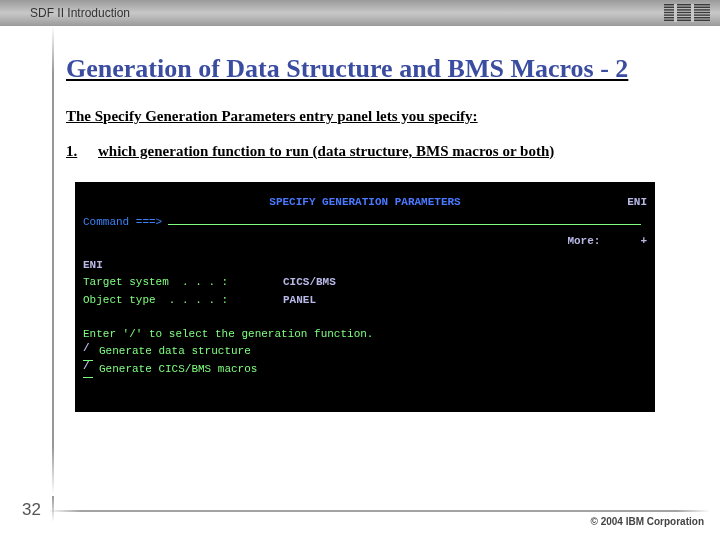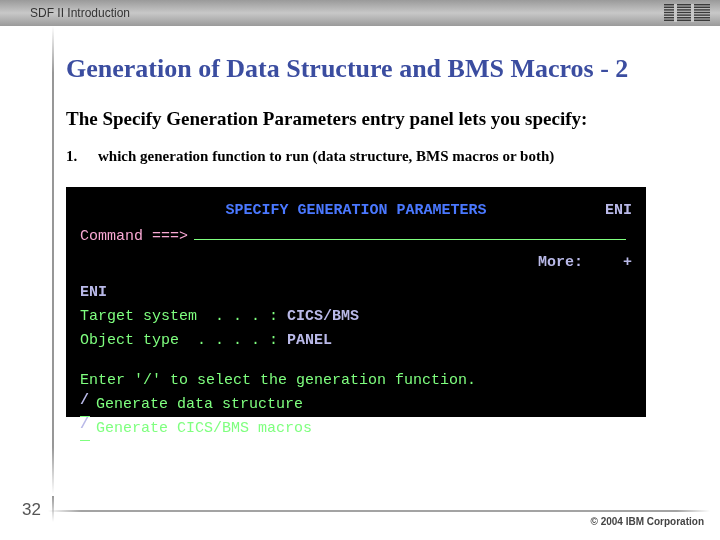--- a/index.html
+++ b/index.html
@@ -3,35 +3,35 @@
 <meta charset="utf-8">
 <style>
   * { margin: 0; padding: 0; box-sizing: border-box; }
   body { width: 720px; height: 540px; background: #fff; font-family: Arial, Helvetica, sans-serif; position: relative; overflow: hidden; }
 
   .topbar { width: 100%; height: 26px; background: linear-gradient(to bottom, #9a9a9a 0%, #c8c8c8 50%, #9a9a9a 100%); display: flex; align-items: center; justify-content: space-between; padding: 0 10px 0 30px; }
   .topbar-title { font-size: 12px; color: #333; }
   .ibm-logo { display: flex; gap: 2px; align-items: center; }
   .ibm-logo svg { display: block; }
 
-  .content { padding: 28px 46px 0 66px; }
+  .content { padding: 28px 46px 0 66px; text-decoration: underline; }
   .divider-v { position: absolute; left: 52px; top: 26px; bottom: 46px; width: 2px; background: linear-gradient(to bottom, rgba(140,140,140,0) 0%, rgba(140,140,140,.9) 10%, rgba(140,140,140,.9) 90%, rgba(140,140,140,0) 100%); }
 
   .slide-title { font-family: "Times New Roman", Times, serif; font-size: 26px; color: #3b4da0; margin-bottom: 24px; }
-  .intro { font-family: "Times New Roman", Times, serif; font-size: 19px; font-weight: bold; color: #000; margin-bottom: 18px; }
+  .intro { font-family: "Times New Roman", Times, serif; font-size: 15px; font-weight: bold; color: #000; margin-bottom: 18px; }
   .list-row { display: flex; font-family: "Times New Roman", Times, serif; font-size: 15px; font-weight: bold; color: #000; margin-bottom: 22px; }
   .list-num { width: 32px; }
   .list-body { flex: 1; }
 
-  .terminal { width: 580px; height: 230px; background: #000; margin-left: 0; padding: 12px 14px; font-family: "Courier New", Courier, monospace; font-size: 15px; line-height: 1.6; color: #7fff7f; position: relative; }
+  .terminal { width: 580px; height: 230px; background: #000; margin-left: 9px; padding: 12px 8px; font-family: "Courier New", Courier, monospace; font-size: 11px; line-height: 1.6; color: #7fff7f; position: relative; }
   .term-header { display: flex; justify-content: space-between; }
   .term-header .center { position: absolute; left: 0; right: 0; text-align: center; color: #4a78ff; font-weight: bold; }
   .term-header .right { color: #b9b9e8; margin-left: auto; font-weight: bold; }
   .term-cmd-row { display: flex; align-items: baseline; margin-top: 2px; }
-  .term-cmd-label { color: #f9a8d4; }
+  .term-cmd-label { color: #3b82f6; }
   .term-cmd-underline { flex: 1; height: 10px; border-bottom: 1px solid #7fff7f; margin: 0 6px 0 6px; }
   .term-more { display: flex; justify-content: flex-end; gap: 40px; color: #b9b9e8; font-weight: bold; margin-top: 2px; }
   .term-fields { margin-top: 6px; }
   .term-field-row { display: flex; color: #7fff7f; }
   .term-field-label { min-width: 200px; white-space: pre; }
   .term-field-value { color: #b9b9e8; font-weight: bold; }
   .term-prompt { margin-top: 16px; color: #7fff7f; }
   .term-check-row { display: flex; gap: 6px; color: #7fff7f; }
   .term-check-mark { color: #b9b9e8; font-weight: bold; border-bottom: 1px solid #7fff7f; display: inline-block; width: 10px; line-height: 1; }
 

